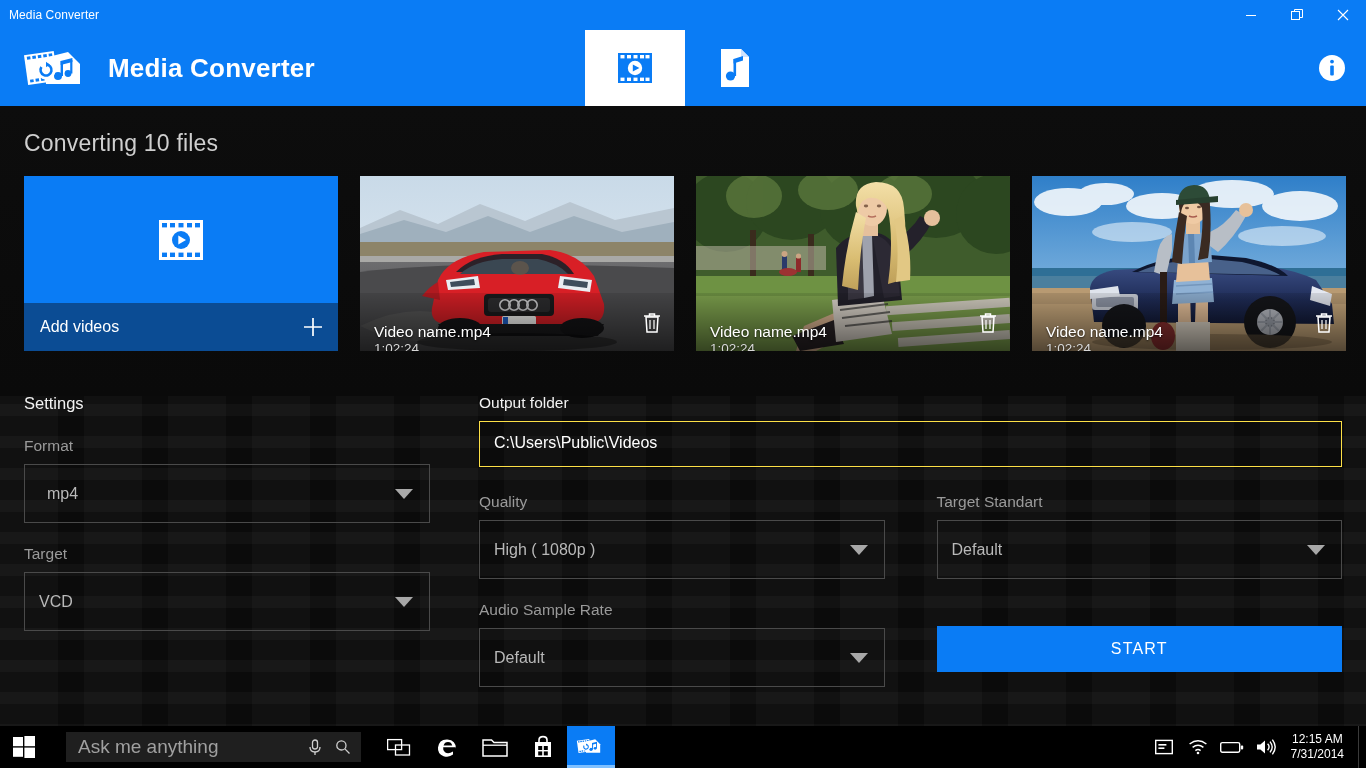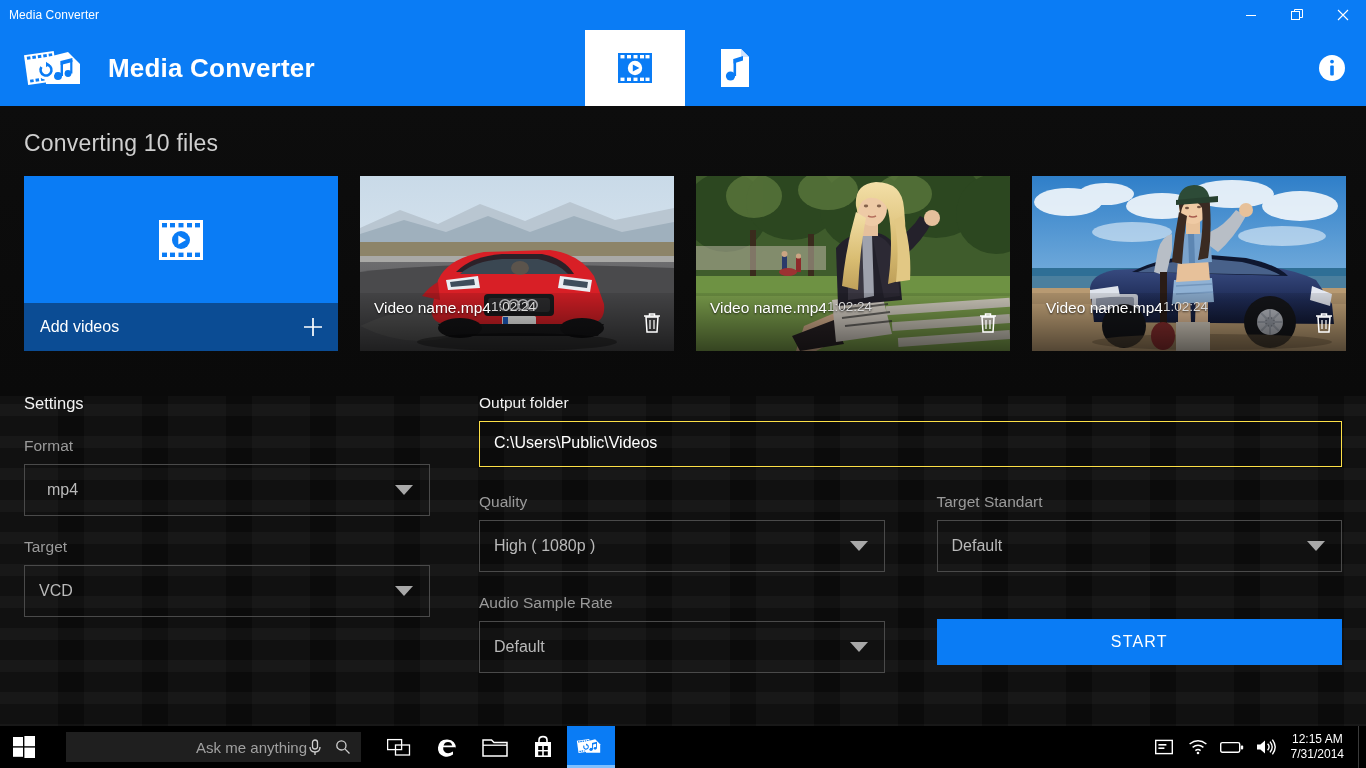--- a/index.html
+++ b/index.html
@@ -146,21 +146,21 @@
 
   
   .thumb-img { position: absolute; inset: 0; }
   .tile-overlay {
     position: absolute; left: 0; right: 0; bottom: 0;
     height: 58px;
     background: linear-gradient(to bottom, rgba(0,0,0,.10), rgba(0,0,0,.58));
     display: flex; align-items: flex-start; justify-content: space-between;
     padding: 6px 12px 0 14px;
   }
-  .tile-meta { display: flex; flex-direction: row; line-height: 1.18; }
+  .tile-meta { display: flex; flex-direction: column; line-height: 1.18; margin-top: 24px; }
   .tile-name { color: #ffffff; font-size: 15.5px; text-shadow: 0 1px 2px rgba(0,0,0,.7); }
   .tile-dur  { color: #d8d8d8; font-size: 13.5px; text-shadow: 0 1px 2px rgba(0,0,0,.7); }
   .trash-btn { width: 20px; height: 24px; margin-top: 12px; cursor: pointer; }
 
   
   .settings-col {
     position: absolute; left: 24px; top: 288px;
     width: 406px;
   }
   .right-area {
@@ -209,21 +209,21 @@
     height: 46px;
     background: transparent;
     border: 1px solid #fde047;
     display: flex; align-items: center;
     padding: 0 12px 3px 14px;
     cursor: text;
   }
   .input-value { color: #ffffff; font-size: 16px; }
 
   .select-box {
-    height: 52px;
+    height: 59px;
     background: transparent;
     border: 1px solid #4a4a4a;
     display: flex; align-items: center; justify-content: space-between;
     padding: 0 12px 0 22px;
     cursor: pointer;
   }
   .select-box.tight { padding-left: 14px; }
   .select-value { color: #b9b9b9; font-size: 16px; }
   .caret { width: 0; height: 0;
     border-left: 9px solid transparent;
@@ -264,21 +264,21 @@
     cursor: pointer;
   }
   .search-box {
     width: 295px; height: 30px;
     background: #1f1f1f;
     display: flex; align-items: center;
     margin-left: 18px;
     padding: 0 10px 0 12px;
     cursor: text;
   }
-  .search-placeholder { color: #a0a0a0; font-size: 15px; flex: 1; text-align: right; }
+  .search-placeholder { color: #a0a0a0; font-size: 19px; flex: 1; }
   .tb-icons { display: flex; align-items: center; margin-left: 14px; gap: 0; }
   .tb-icon {
     width: 48px; height: 42px;
     display: flex; align-items: center; justify-content: center;
     cursor: pointer;
   }
   .tb-icon.active {
     background: #0a7cf5;
     border-bottom: 3px solid #7fc0ff;
   }

